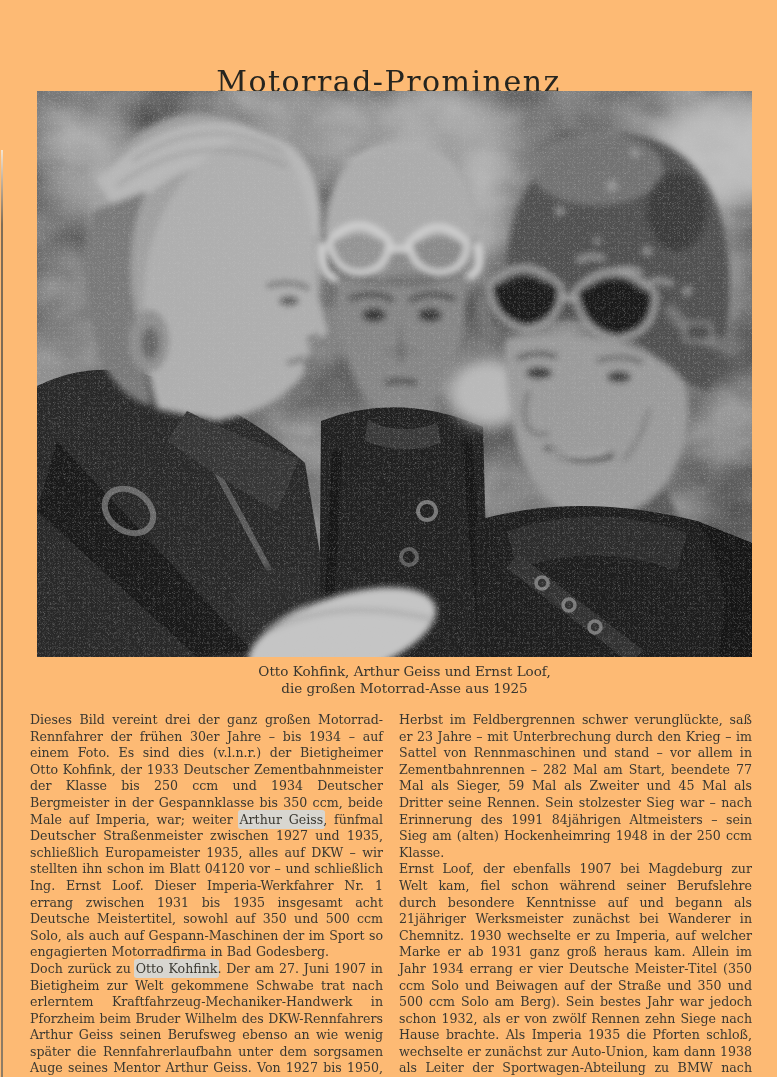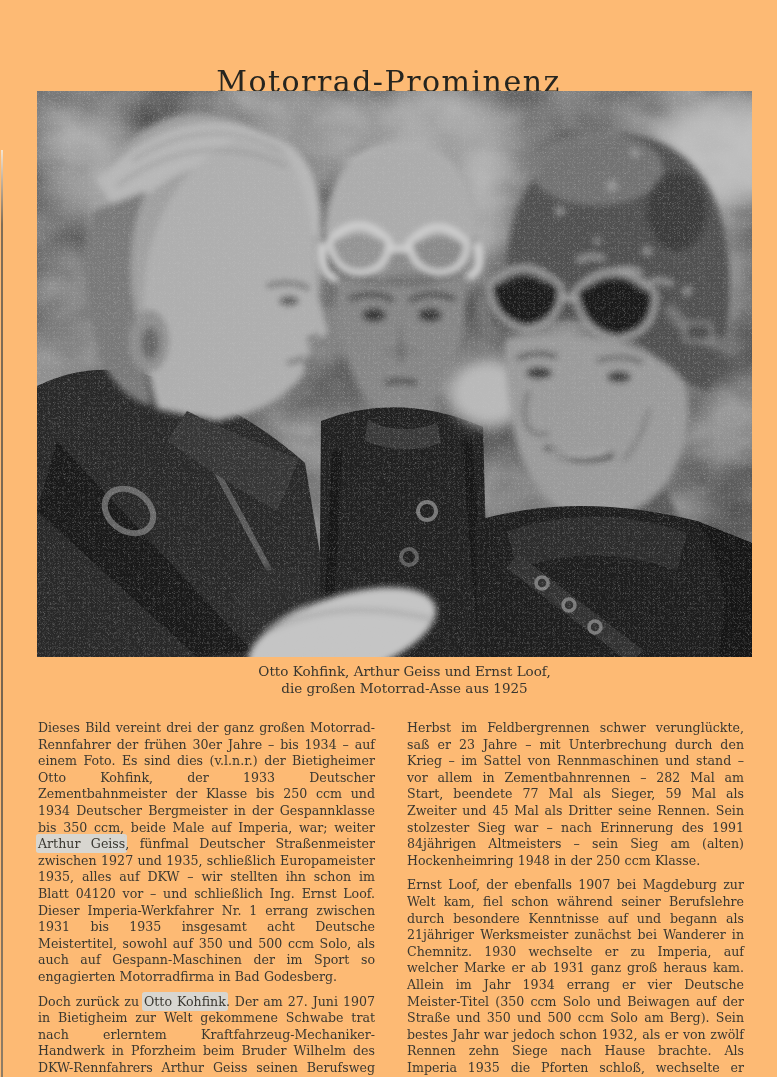--- a/index.html
+++ b/index.html
@@ -29,21 +29,21 @@
     text-align:center;font-size:13.5px;line-height:17px;color:#38362f;
   }
   .columns{
     position:absolute;left:30px;top:712px;width:722px;
     display:flex;gap:16px;
   }
   .col{
     width:353px;text-align:justify;font-size:12.6px;line-height:16.6px;
     hyphens:auto;-webkit-hyphens:auto;word-spacing:.02em;
   }
-  .col p{margin:8px;}
+  .col p{margin:0;}
   .hl{background:#d8d6d0;box-shadow:0 0 0 2px #d8d6d0;border-radius:1px;}
 </style>
 </head>
 <body>
 
 <div class="page">
 
   <div class="scan-line"></div>
 
   <h1 class="title">Motorrad-Prominenz</h1>

